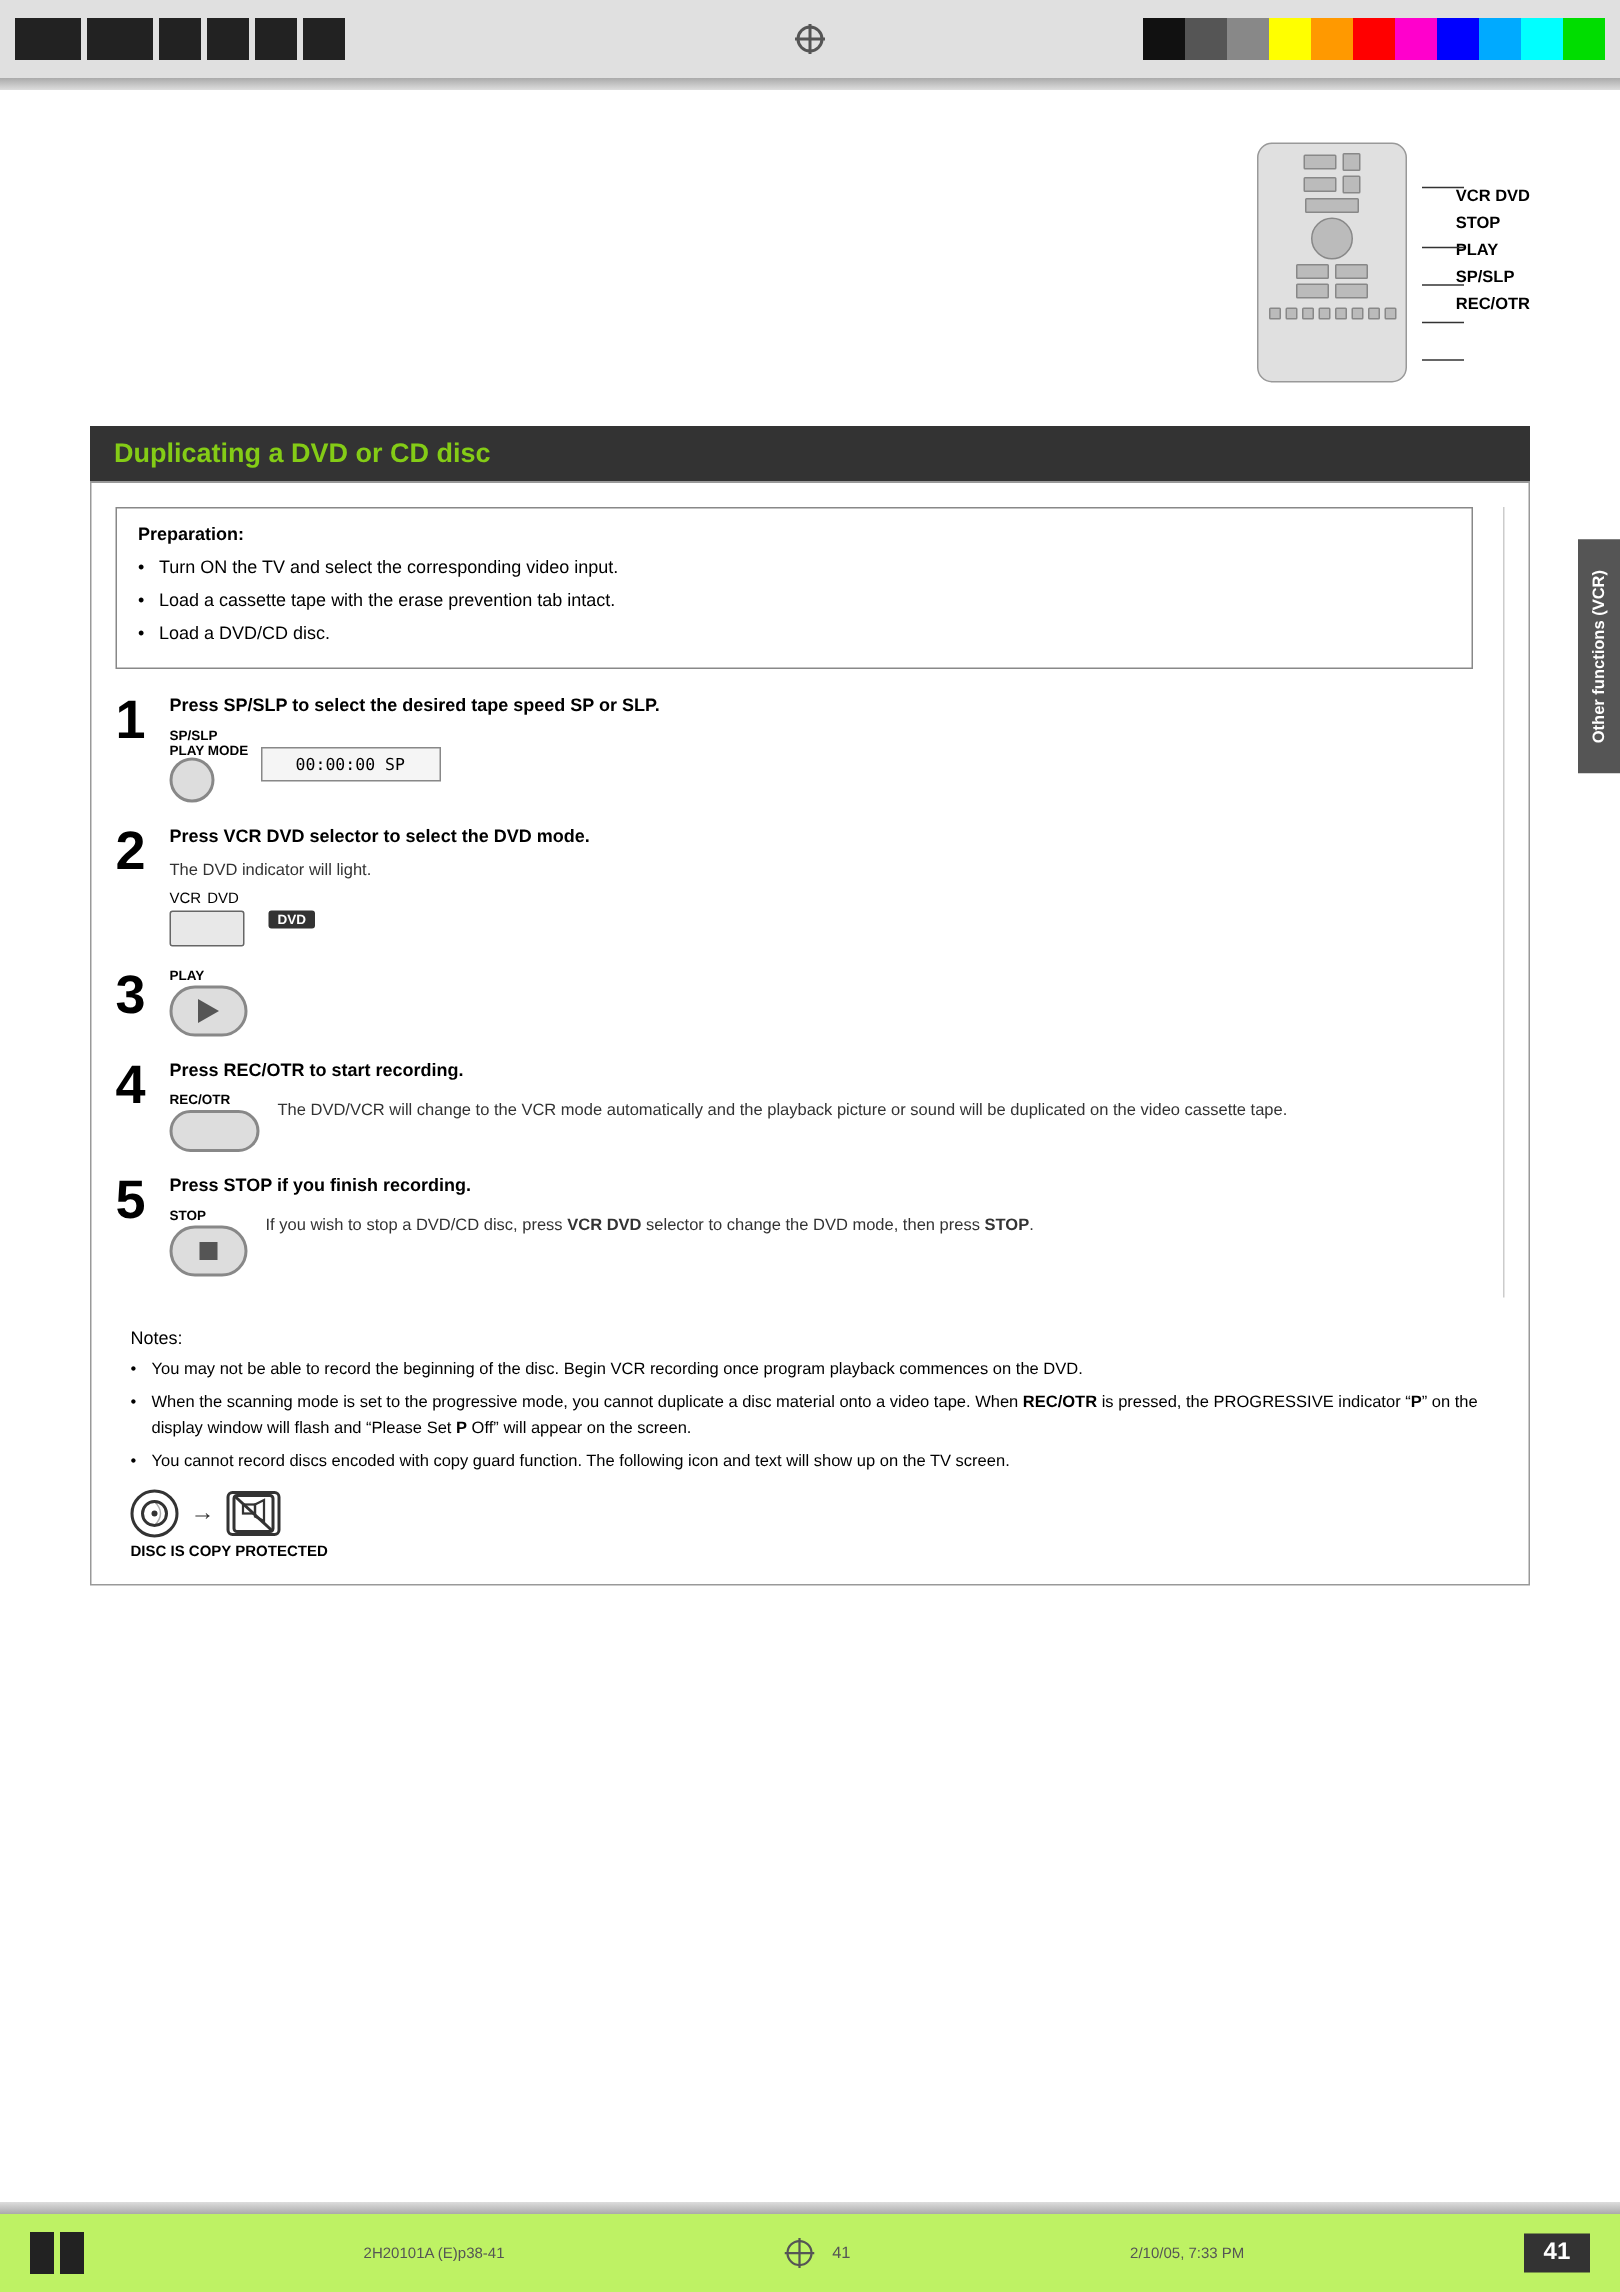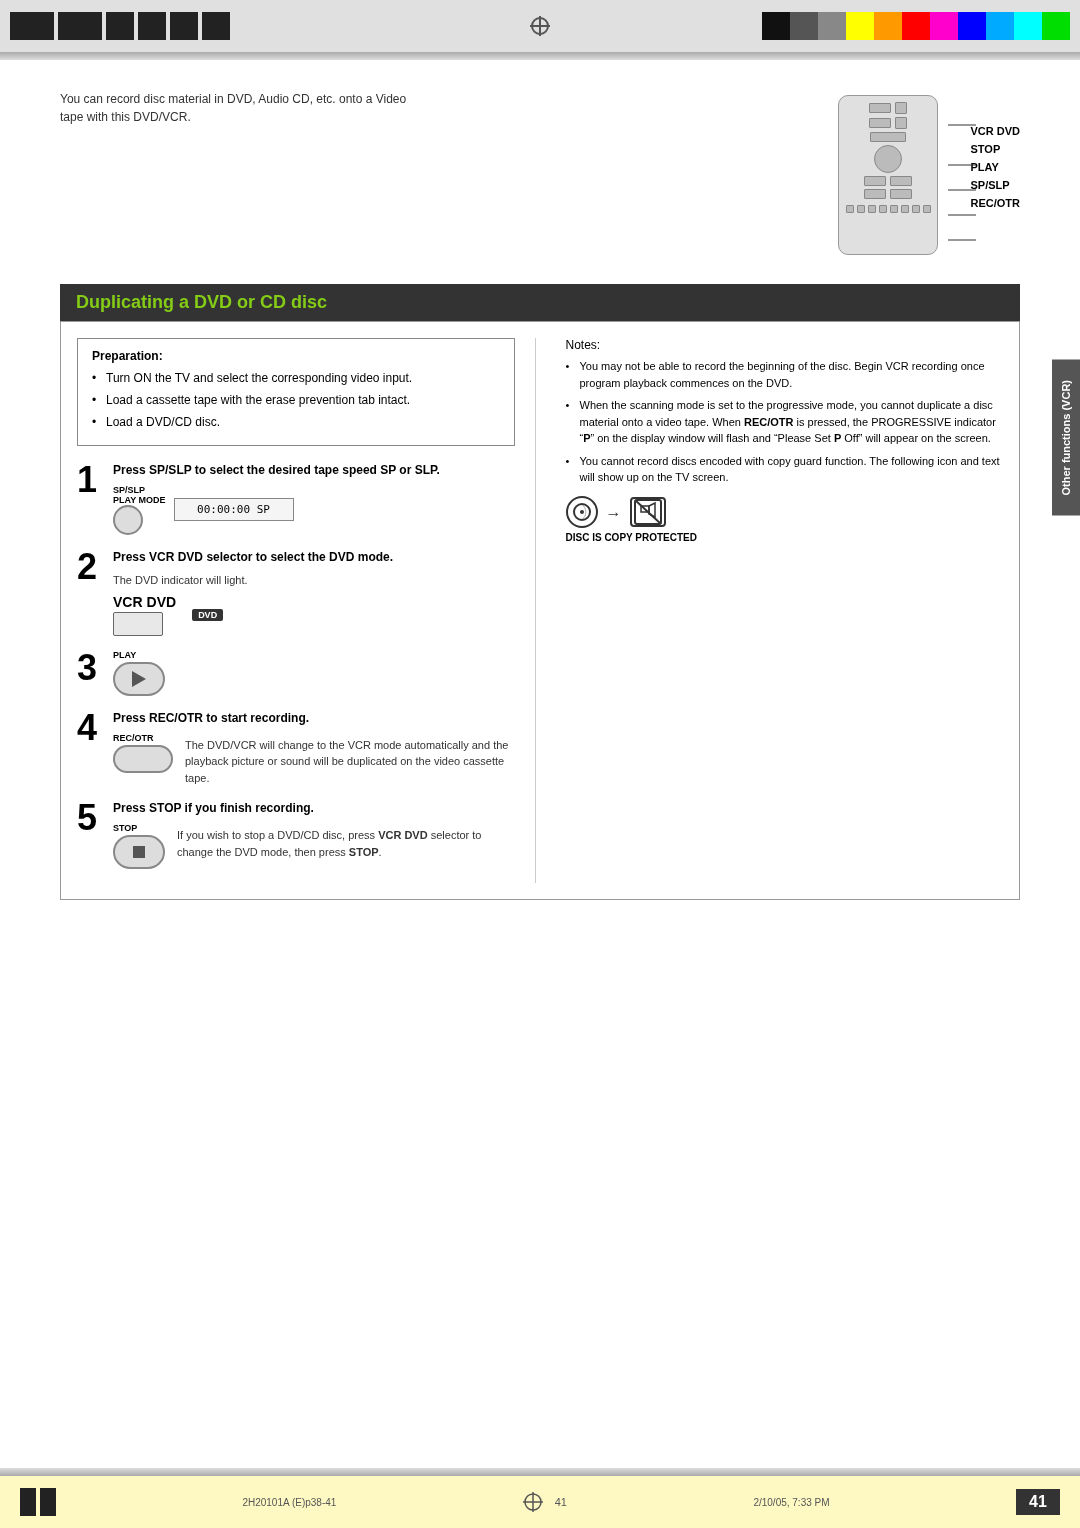--- a/index.html
+++ b/index.html
@@ -189,20 +189,21 @@
     .instruction-box {
       border: 1px solid #999;
       padding: 0;
       margin-bottom: 30px;
     }
 
     .instruction-inner {
       display: flex;
       padding: 16px;
       gap: 20px;
+      flex-direction: column;
     }
 
     .left-column {
       flex: 1;
       border-right: 1px solid #ccc;
       padding-right: 20px;
     }
 
     .right-column {
       flex: 1;
@@ -319,22 +320,22 @@
       align-items: flex-start;
       gap: 2px;
     }
 
     .vcr-dvd-labels {
       display: flex;
       gap: 4px;
     }
 
     .vcr-dvd-label-text {
-      font-size: 14px;
-      font-weight: bold;
+      font-size: 10px;
+      font-weight: normal;
     }
 
     .selector-button-rect {
       width: 50px;
       height: 24px;
       border: 1px solid #666;
       background: #e8e8e8;
       border-radius: 2px;
     }
 
@@ -600,21 +601,20 @@
     </div>
   </div>
 </div>
 
 <div class="header-line"></div>
 
 <div class="main-content">
 
   <div class="page-title-section">
     <div class="title-left">
-      <div class="page-subtitle">You can record disc material in DVD, Audio CD, etc. onto a Video tape with this DVD/VCR.</div>
     </div>
 
     <div class="remote-diagram">
       <div class="remote-control-img">
 
         <div class="remote-row">
           <div class="remote-btn-rect"></div>
           <div class="remote-btn-sq"></div>
         </div>
         <div class="remote-row">
@@ -807,21 +807,21 @@
   </div>
 
   <div style="position:absolute;right:0;top:300px;background:#555;color:#fff;writing-mode:vertical-lr;transform:rotate(180deg);padding:20px 8px;font-size:11px;font-weight:bold;white-space:nowrap;">
     <span>Other functions (VCR)</span>
   </div>
 
 </div>
 
 <div style="position:absolute;bottom:52px;left:0;right:0;height:8px;background:linear-gradient(to top,#aaa,#ddd);"></div>
 
-<div style="position:absolute;bottom:0;left:0;right:0;height:52px;background:#fef9c3;display:flex;align-items:center;padding:0 20px;justify-content:space-between;">
+<div style="position:absolute;bottom:0;left:0;right:0;height:52px;background:#bef264;display:flex;align-items:center;padding:0 20px;justify-content:space-between;">
   <div style="display:flex;gap:4px;">
     <div style="width:16px;height:28px;background:#222;"></div>
     <div style="width:16px;height:28px;background:#222;"></div>
   </div>
   <div style="font-size:10px;color:#555;">2H20101A (E)p38-41</div>
   <div style="display:flex;align-items:center;gap:12px;">
     <div style="position:relative;width:20px;height:20px;">
       <svg width="20" height="20" viewBox="0 0 20 20">
         <circle cx="10" cy="10" r="8" fill="none" stroke="#555" stroke-width="1.5"></circle>
         <line x1="10" y1="0" x2="10" y2="20" stroke="#555" stroke-width="1.5"></line>

